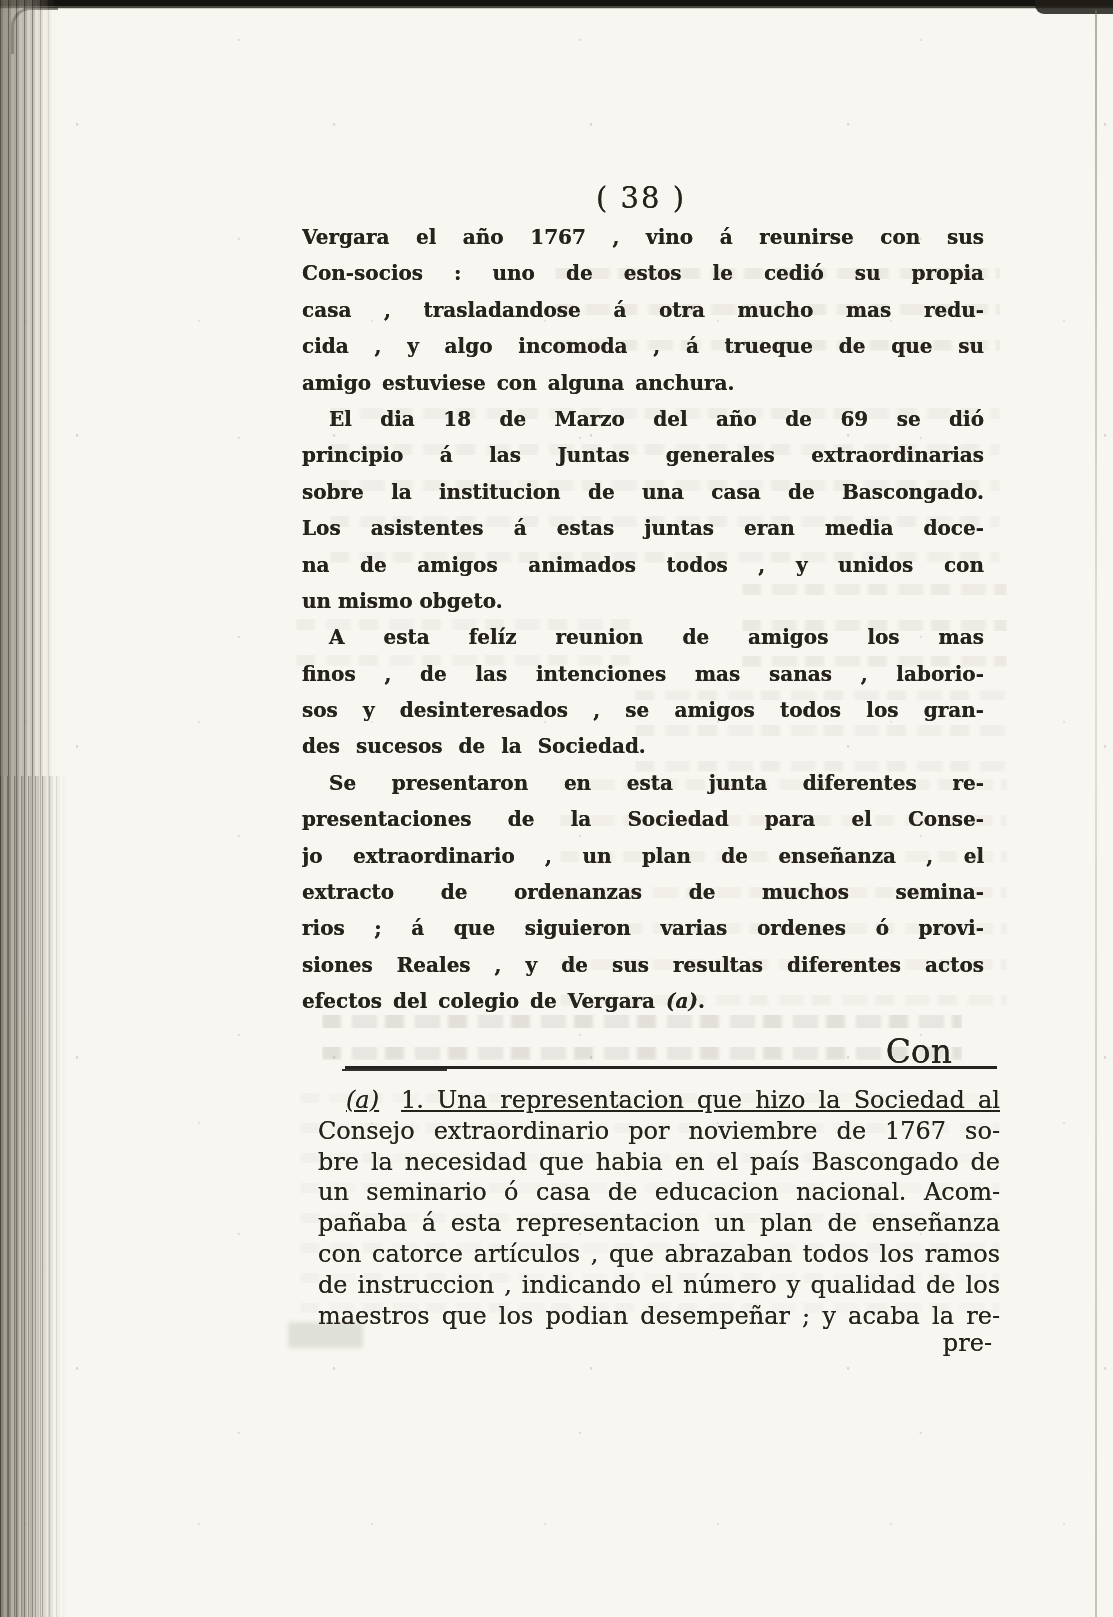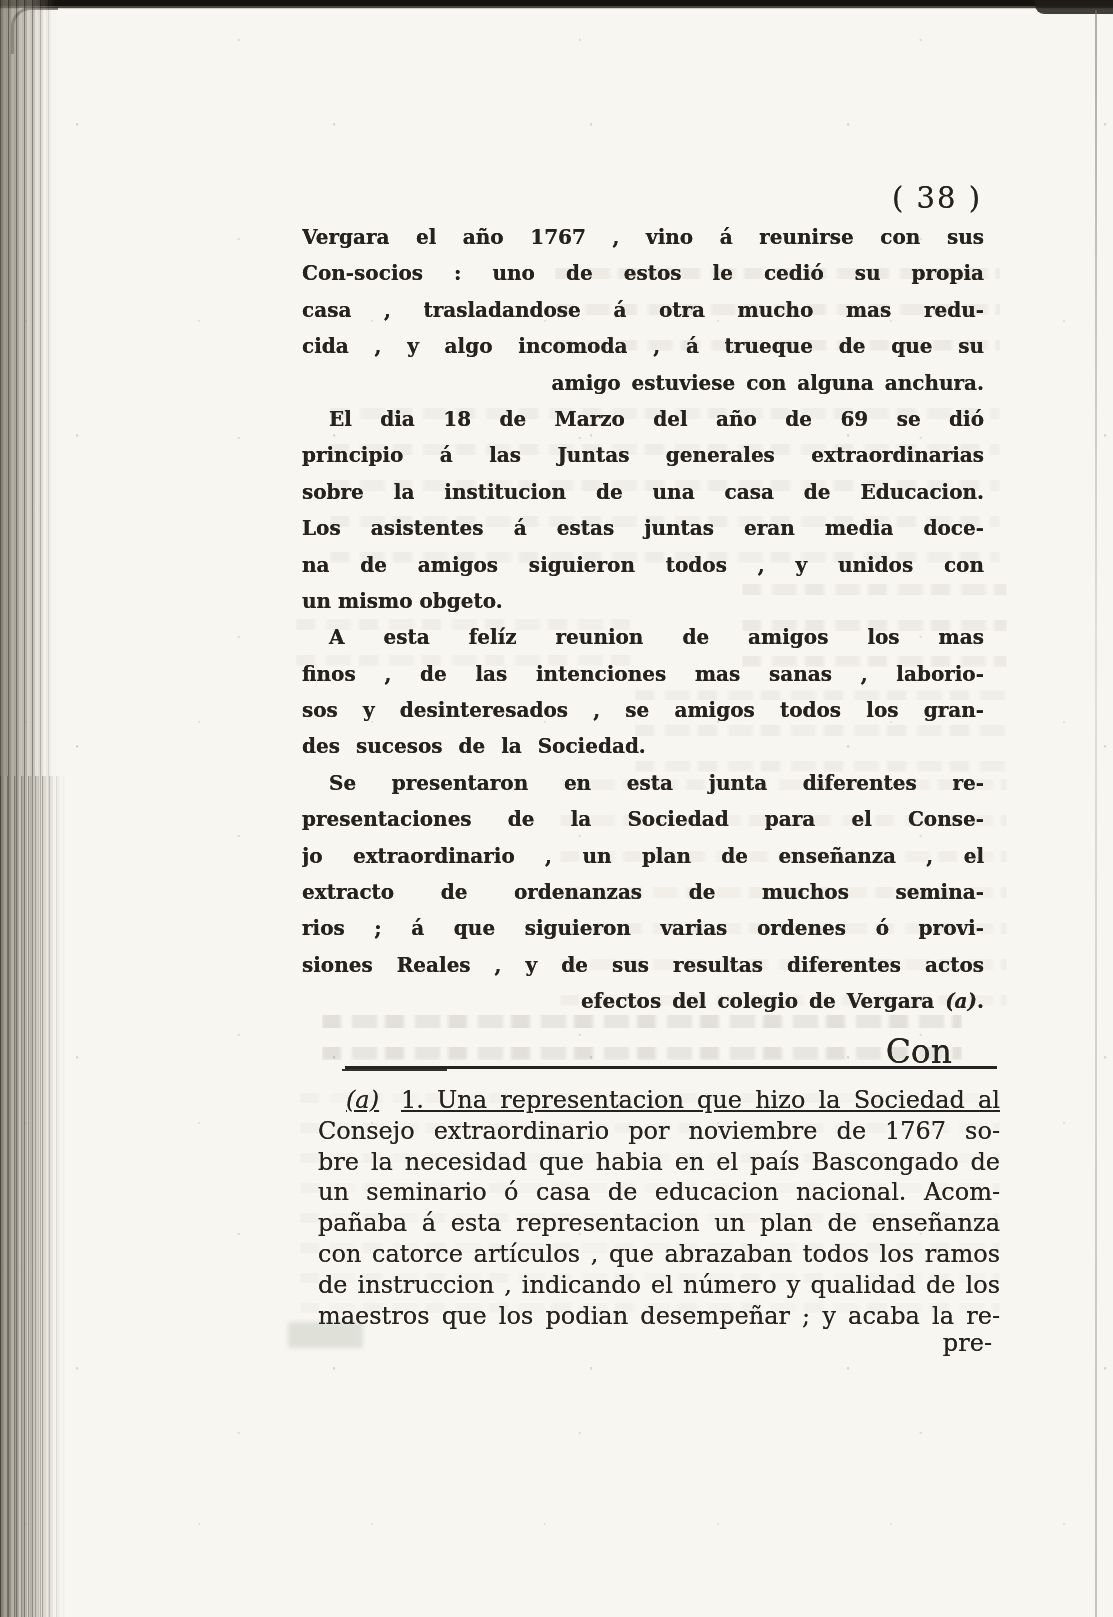--- a/index.html
+++ b/index.html
@@ -58,30 +58,30 @@
   .b7{left:322px;top:1002px;width:640px;height:58px;opacity:.72;
       -webkit-mask-image:repeating-linear-gradient(0deg,#000 0 13px,transparent 13px 32px);
       mask-image:repeating-linear-gradient(0deg,#000 0 13px,transparent 13px 32px);}
   .b8{left:300px;top:1088px;width:700px;height:225px;opacity:.20;
       -webkit-mask-image:repeating-linear-gradient(0deg,#000 0 10px,transparent 10px 30px);
       mask-image:repeating-linear-gradient(0deg,#000 0 10px,transparent 10px 30px);}
   .b9{left:288px;top:1322px;width:75px;height:26px;opacity:.5;filter:blur(2px);
       background:rgba(110,125,105,.35);-webkit-mask-image:none;mask-image:none;}
 
   
-  .pagenum{position:absolute;top:181px;left:318px;width:682px;text-align:right;
+  .pagenum{position:absolute;top:181px;left:318px;width:682px;text-align:center;
     transform:translateX(-18px);font-size:29px;letter-spacing:2px;
     text-shadow:0 0 .5px rgba(30,25,20,.85);}
   .body-text{position:absolute;top:219px;left:302px;width:682px;
     font-size:20px;line-height:36.4px;text-shadow:0 0 .5px rgba(30,25,20,.85);font-weight:bold;}
   .tline{height:36.4px;overflow:hidden;box-sizing:border-box;}
   .j{text-align:justify;text-align-last:justify;}
   .ind{padding-left:27px;}
   .end{text-align:left;}
-  .sp4{word-spacing:4px;text-align:right;}
+  .sp4{word-spacing:4px;}
   .sp9{word-spacing:9px;}
   .ref{font-style:italic;}
   .catchword{position:absolute;top:1032px;right:161px;font-size:33px;
     text-shadow:0 0 .5px rgba(30,25,20,.85);}
   .rule{position:absolute;top:1066px;left:345px;width:652px;height:3px;background:#262420;}
   .rule-left{position:absolute;top:1069px;left:342px;width:105px;height:2px;background:#35322b;}
   .footnote{position:absolute;top:1085px;left:318px;width:682px;
     font-size:24px;line-height:30.8px;text-shadow:0 0 .4px rgba(30,25,20,.8);}
   .fline{height:30.8px;overflow:hidden;box-sizing:border-box;}
   .first{padding-left:28px;text-decoration:underline;}
@@ -114,23 +114,23 @@
   <div class="pagenum">( 38 )</div>
 
   <div class="body-text">
     <div class="tline j">Vergara el año 1767 , vino á reunirse con sus</div>
     <div class="tline j">Con-socios : uno de estos le cedió su propia</div>
     <div class="tline j">casa , trasladandose á otra mucho mas redu-</div>
     <div class="tline j">cida , y algo incomoda , á trueque de que su</div>
     <div class="tline end sp4">amigo estuviese con alguna anchura.</div>
     <div class="tline j ind">El dia 18 de Marzo del año de 69 se dió</div>
     <div class="tline j">principio á las Juntas generales extraordinarias</div>
-    <div class="tline j">sobre la institucion de una casa de Educacion.</div>
+    <div class="tline j">sobre la institucion de una casa de Bascongado.</div>
     <div class="tline j">Los asistentes á estas juntas eran media doce-</div>
-    <div class="tline j">na de amigos siguieron todos , y unidos con</div>
+    <div class="tline j">na de amigos animados todos , y unidos con</div>
     <div class="tline end">un mismo obgeto.</div>
     <div class="tline j ind">A esta felíz reunion de amigos los mas</div>
     <div class="tline j">finos , de las intenciones mas sanas , laborio-</div>
     <div class="tline j">sos y desinteresados , se amigos todos los gran-</div>
     <div class="tline end sp9">des sucesos de la Sociedad.</div>
     <div class="tline j ind">Se presentaron en esta junta diferentes re-</div>
     <div class="tline j">presentaciones de la Sociedad para el Conse-</div>
     <div class="tline j">jo extraordinario , un plan de enseñanza , el</div>
     <div class="tline j">extracto de ordenanzas de muchos semina-</div>
     <div class="tline j">rios ; á que siguieron varias ordenes ó provi-</div>

